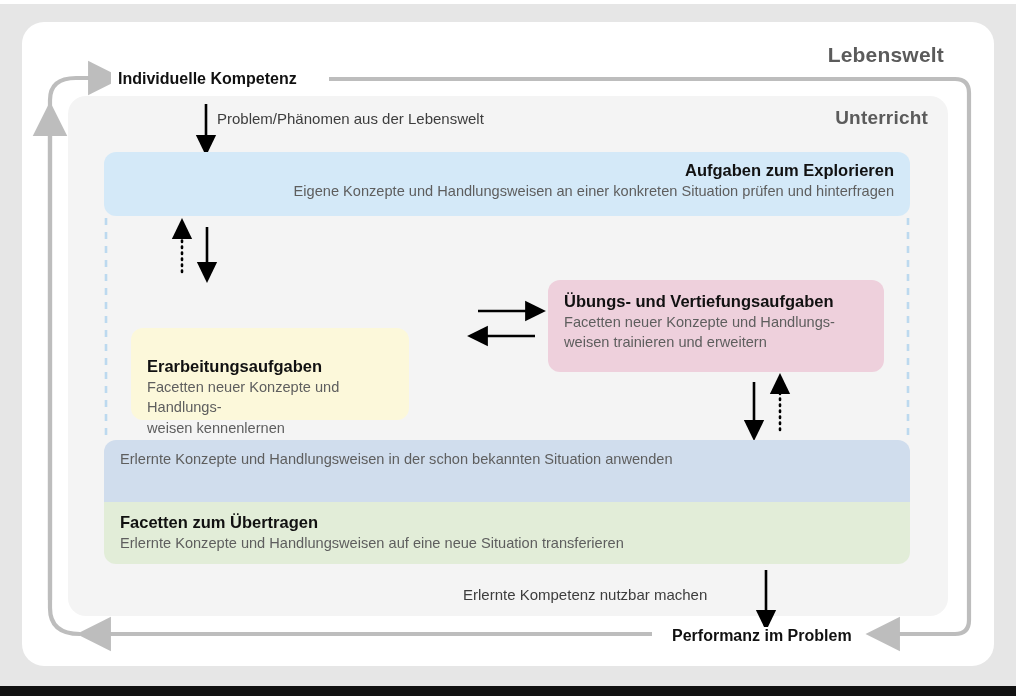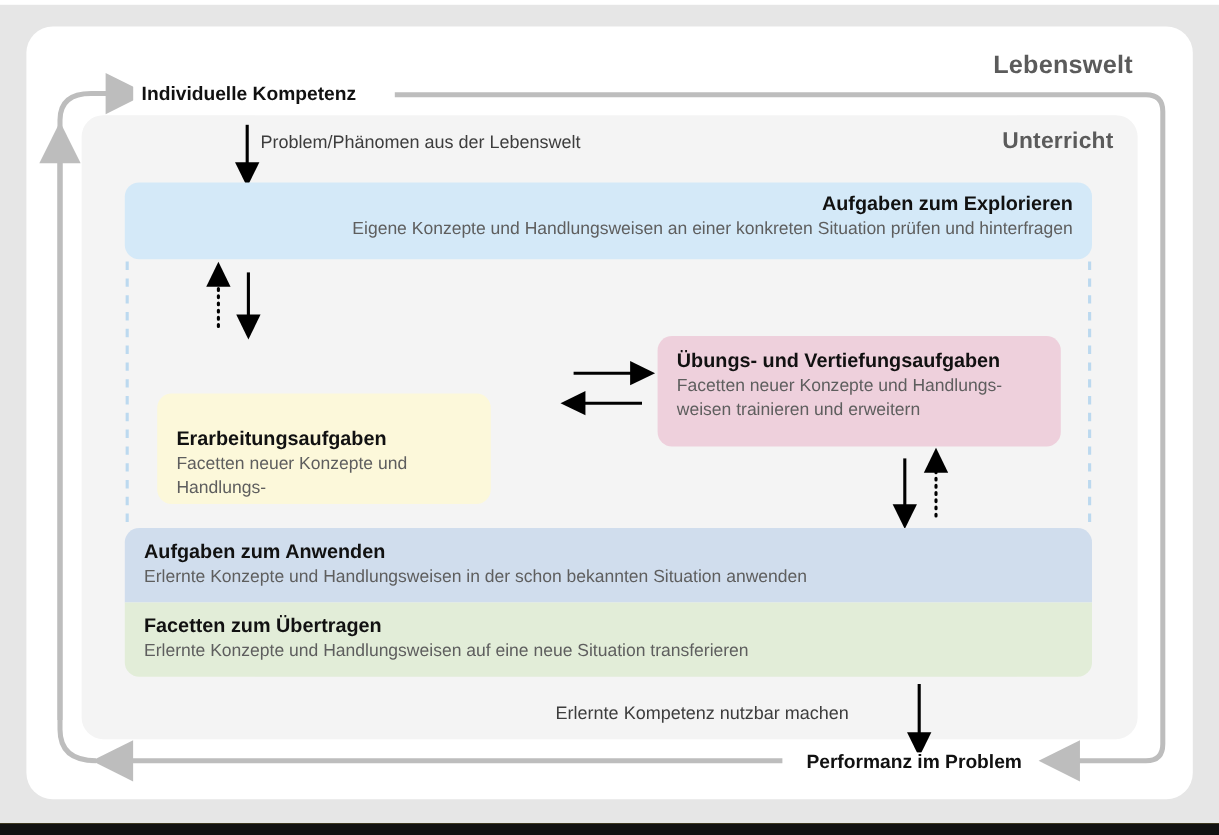--- a/index.html
+++ b/index.html
@@ -188,30 +188,30 @@
   <div class="flow-label" id="label-erlernte">Erlernte Kompetenz nutzbar machen</div>
 
   <div class="node centered" id="node-explorieren">
     <div class="title">Aufgaben zum Explorieren</div>
     <div class="desc">Eigene Konzepte und Handlungsweisen an einer konkreten Situation prüfen und hinterfragen</div>
   </div>
 
   <div class="node" id="node-erarbeitung">
     <div class="title">Erarbeitungsaufgaben</div>
     <div class="desc">Facetten neuer Konzepte und Handlungs-</div>
+    <div class="desc">weisen kennenlernen</div>
   </div>
 
   <div class="node" id="node-uebung">
     <div class="title">Übungs- und Vertiefungsaufgaben</div>
     <div class="desc">Facetten neuer Konzepte und Handlungs-</div>
     <div class="desc">weisen trainieren und erweitern</div>
   </div>
 
   <div class="node" id="node-anwenden">
-    <div class="title">Aufgaben zum Anwenden</div>
     <div class="desc">Erlernte Konzepte und Handlungsweisen in der schon bekannten Situation anwenden</div>
   </div>
 
   <div class="node" id="node-uebertragen">
     <div class="title">Facetten zum Übertragen</div>
     <div class="desc">Erlernte Konzepte und Handlungsweisen auf eine neue Situation transferieren</div>
   </div>
 
   <div class="page-rule-bottom"></div>
 </div>

